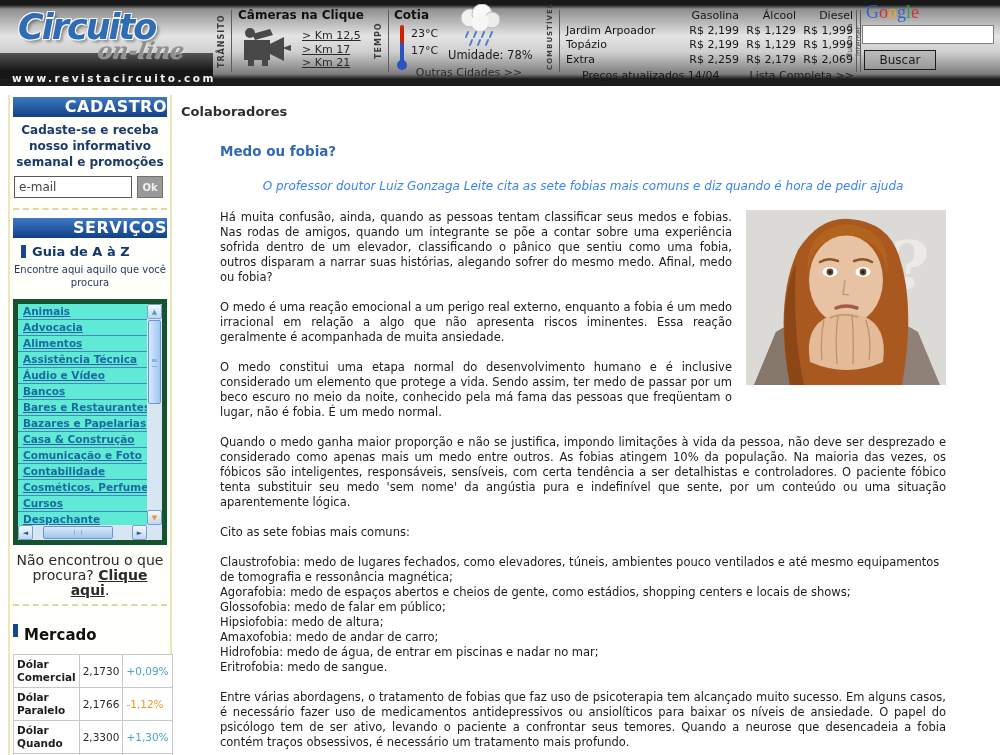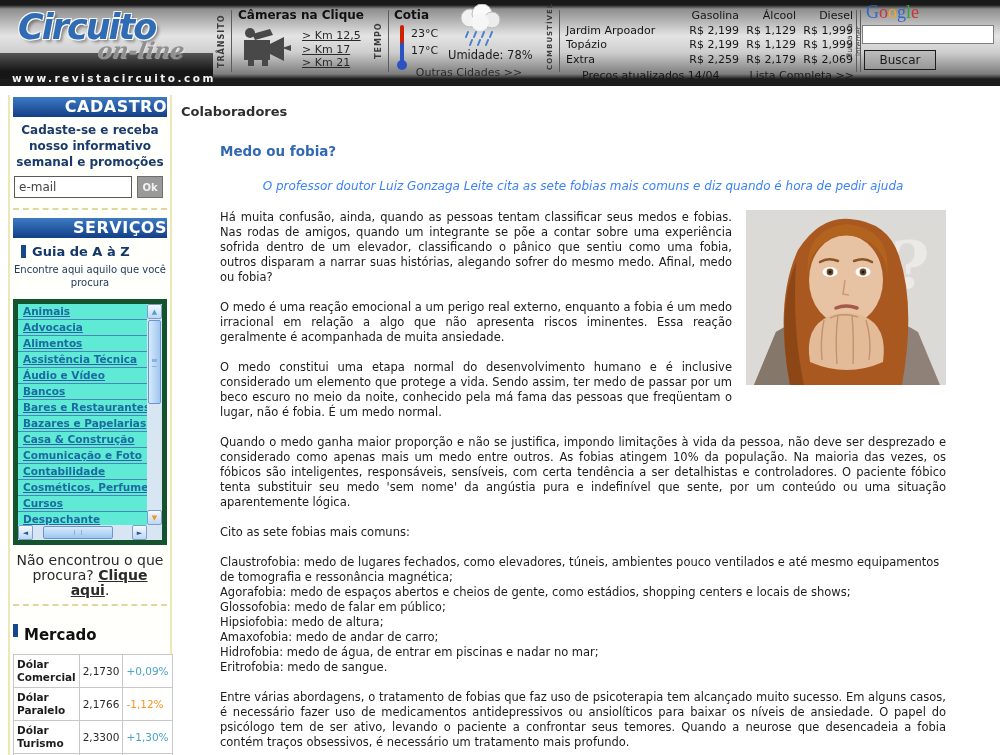--- a/index.html
+++ b/index.html
@@ -310,21 +310,21 @@
       <td class="mkt-name">Dólar Comercial</td>
       <td class="mkt-val">2,1730</td>
       <td class="mkt-chg up">+0,09%</td>
     </tr>
     <tr>
       <td class="mkt-name">Dólar Paralelo</td>
       <td class="mkt-val">2,1766</td>
       <td class="mkt-chg down">-1,12%</td>
     </tr>
     <tr>
-      <td class="mkt-name">Dólar Turismo</td>
+      <td class="mkt-name">Dólar Quando</td>
       <td class="mkt-val">2,3300</td>
       <td class="mkt-chg up">+1,30%</td>
     </tr>
     <tr>
       <td class="mkt-name">Euro Comercial</td>
       <td class="mkt-val">2,8840</td>
       <td class="mkt-chg up">+0,10%</td>
     </tr>
 
   </tbody>

